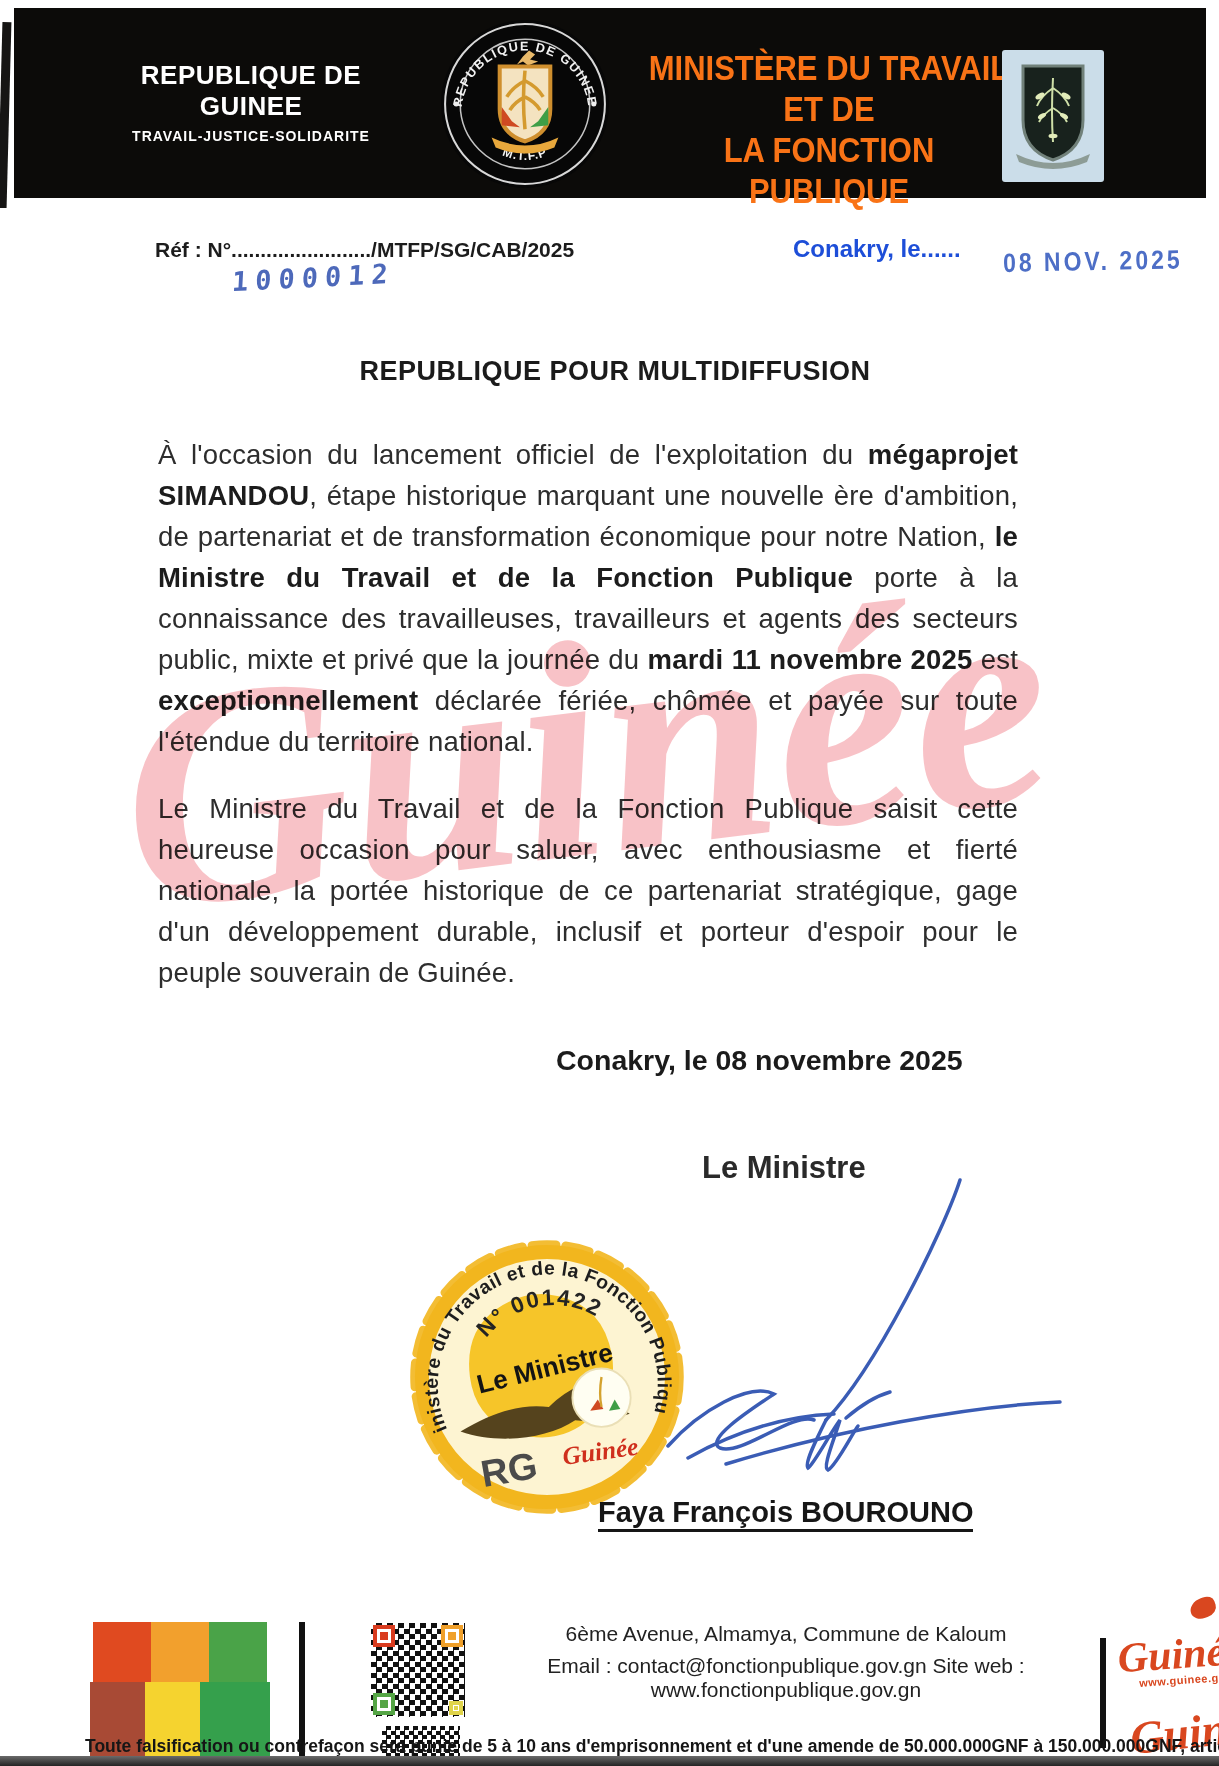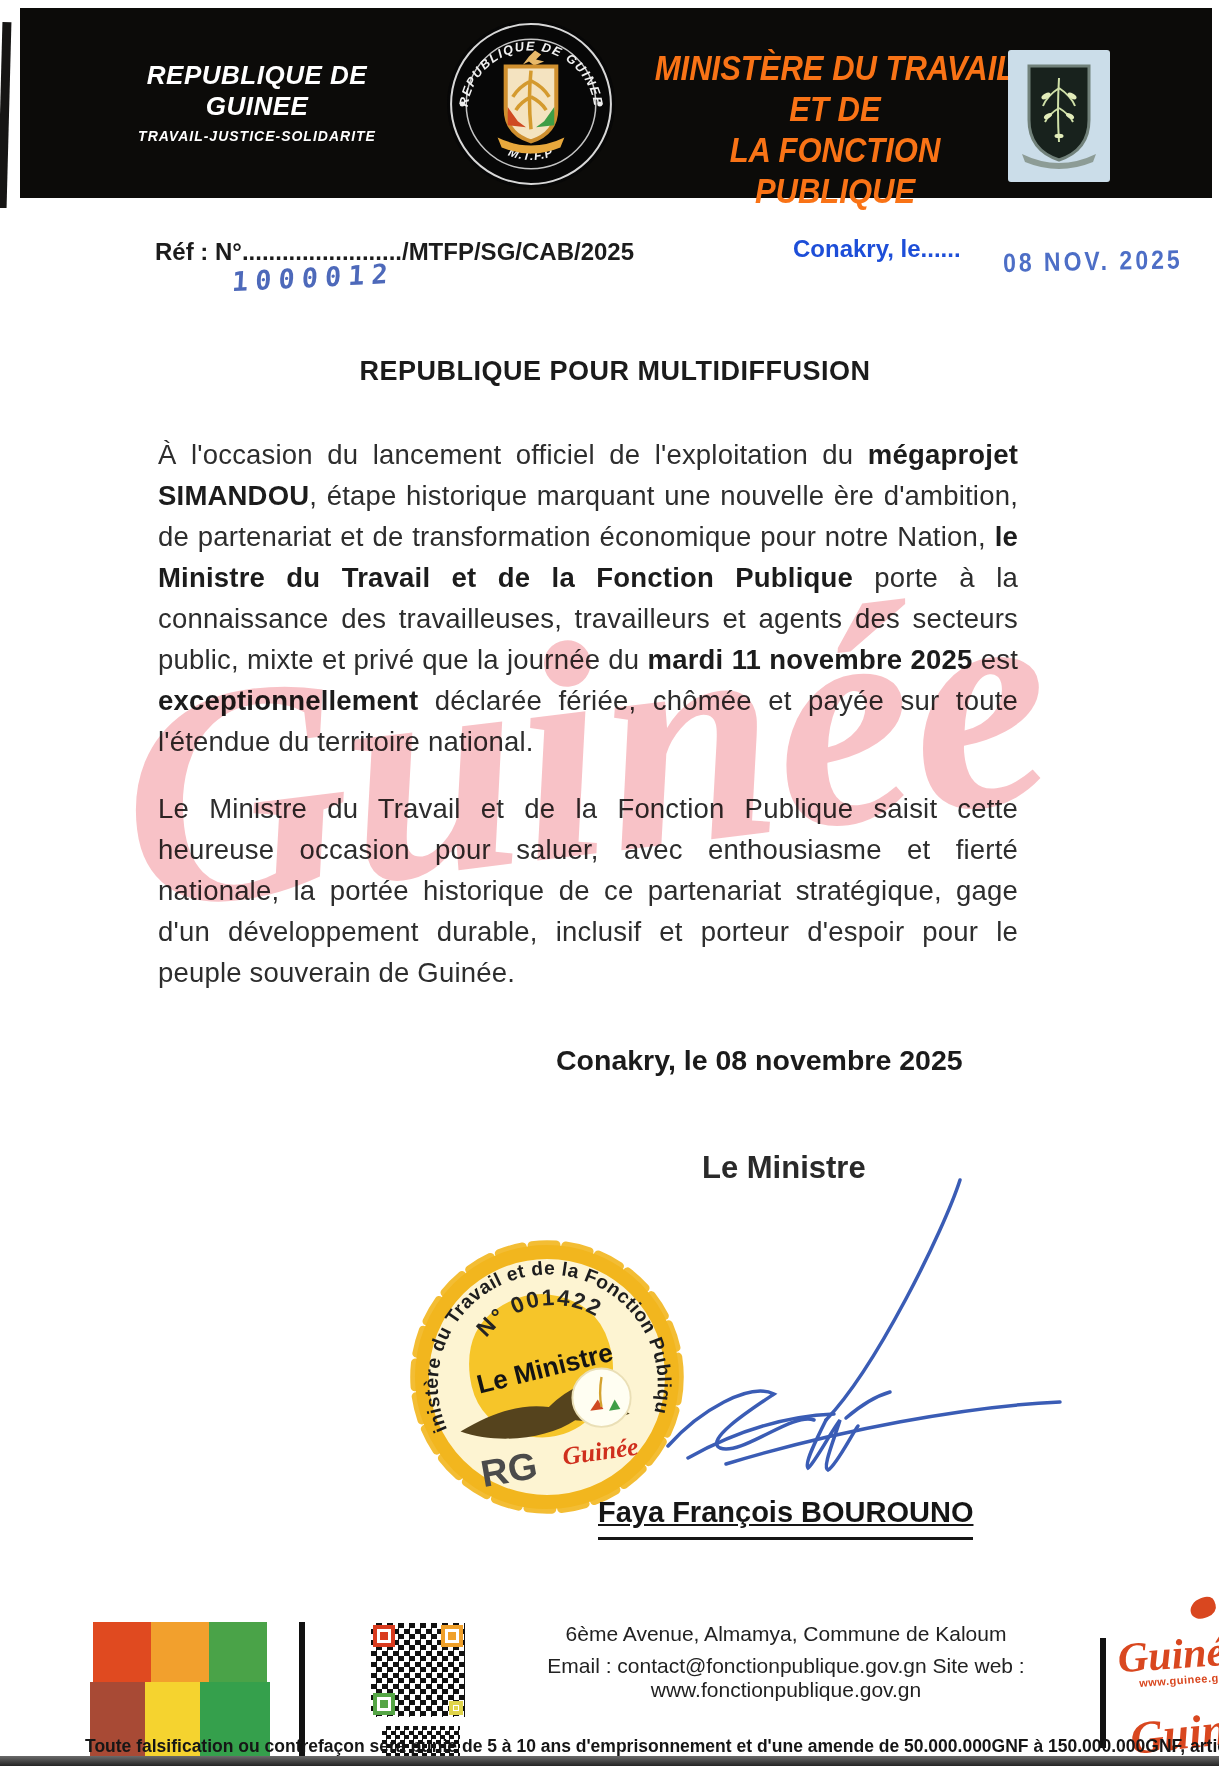--- a/index.html
+++ b/index.html
@@ -3,50 +3,50 @@
 <meta charset="utf-8">
 <style>
   * { margin:0; padding:0; box-sizing:border-box; }
   body { font-family:"Liberation Sans", sans-serif; background:#e8e8e6; }
   .page { position:relative; width:1219px; height:1766px; background:#ffffff; overflow:hidden; margin:0 auto; }
 
   
   .scan-sliver { position:absolute; left:0; top:22px; width:9px; height:186px; background:#161514; transform:rotate(1.5deg); }
 
   
-  .header-band { position:absolute; left:20px; top:8px; width:1192px; height:190px; background:#0c0b09; display:flex; align-items:center;font-style:italic; }
+  .header-band { position:absolute; left:14px; top:8px; width:1192px; height:190px; background:#0c0b09; display:flex; align-items:center; }
   .hdr-left { position:absolute; left:72px; top:52px; width:330px; text-align:center; color:#fff; }
   .hdr-left .l1 { font-size:26px; font-weight:bold; letter-spacing:.5px; }
   .hdr-left .l2 { font-size:14px; font-weight:bold; letter-spacing:1px; margin-top:6px; }
   .hdr-seal { position:absolute; left:425px; top:10px; width:172px; height:172px; }
   .hdr-right { position:absolute; left:630px; top:45px; width:370px; text-align:center; color:#f97316; }
   .hdr-right .l1, .hdr-right .l2 { font-size:31px; font-weight:bold; transform:scaleY(1.15); letter-spacing:0px; }
   .hdr-right .l2 { margin-top:10px; }
   .hdr-emblem { position:absolute; left:988px; top:42px; width:102px; height:132px; background:#cbdde9; border-radius:3px; }
 
   
-  .ref-label { position:absolute; left:155px; top:238px; font-size:24px; font-weight:bold; color:#1c1c1c; }
+  .ref-label { position:absolute; left:155px; top:238px; font-size:21px; font-weight:bold; color:#1c1c1c; }
   .ref-stamp { position:absolute; left:232px; top:262px; font-family:"DejaVu Sans Mono", monospace; font-weight:bold; font-size:27px; color:#2f4fae; letter-spacing:7px; transform:rotate(-3deg) skewX(-6deg); opacity:.85; }
   .place-label { position:absolute; left:793px; top:235px; font-size:24px; font-weight:bold; color:#1d4ed8; }
   .date-stamp { position:absolute; left:1003px; top:248px; font-size:23px; font-weight:bold; color:#3a5fc0; letter-spacing:3px; transform:scaleY(1.15) rotate(-1deg); opacity:.9; white-space:nowrap; }
 
   
   .doc-title { position:absolute; left:150px; top:356px; width:930px; text-align:center; font-size:27px; font-weight:bold; letter-spacing:.5px; color:#1b1b1b; }
   .body-text { position:absolute; left:158px; top:434px; width:860px; font-size:27.5px; line-height:41px; color:#2d2d2d; text-align:justify; z-index:2; letter-spacing:.2px; }
   .body-text p + p { margin-top:26px; }
   .b { font-weight:bold; color:#1c1c1c; }
   .watermark { position:absolute; left:120px; top:570px; width:960px; z-index:3; pointer-events:none; mix-blend-mode:multiply; font-family:"Liberation Serif", serif; font-style:italic; font-weight:bold; font-size:310px; color:#ef6d78; opacity:.42; transform:rotate(-7deg); }
 
   .date-line { position:absolute; left:556px; top:1044px; font-size:28.5px; font-weight:bold; color:#1b1b1b; }
 
   
   .stamp { position:absolute; left:406px; top:1236px; width:282px; height:282px; z-index:4; }
   .sig-title { position:absolute; left:702px; top:1150px; font-size:31px; font-weight:bold; color:#2a2a2a; z-index:5; }
   .signature { position:absolute; left:608px; top:1168px; width:490px; height:320px; z-index:5; }
-  .sig-name { position:absolute; left:598px; top:1496px; font-size:29px; font-weight:bold; color:#161616; border-bottom:3.5px solid #161616; padding-bottom:8px; z-index:6;text-decoration:underline; }
+  .sig-name { position:absolute; left:598px; top:1496px; font-size:29px; font-weight:bold; color:#161616; border-bottom:3.5px solid #161616; padding-bottom:0; z-index:6; }
 
   
   .flag-blocks { position:absolute; left:93px; top:1622px; width:230px; height:145px; }
   .fb { position:absolute; }
   .f-div1 { position:absolute; left:299px; top:1622px; width:6px; height:142px; background:#111; }
   .f-div2 { position:absolute; left:1100px; top:1638px; width:6px; height:110px; background:#111; }
   .qr-big { position:absolute; left:368px; top:1620px; width:100px; height:100px; background:
       repeating-conic-gradient(#111 0 25%, #fff 0 50%); background-size:11px 11px; border:3px solid #fff; }
   .qr-small { position:absolute; left:382px; top:1726px; width:78px; height:40px; background:
       repeating-conic-gradient(#111 0 25%, #fff 0 50%); background-size:9px 9px; }

